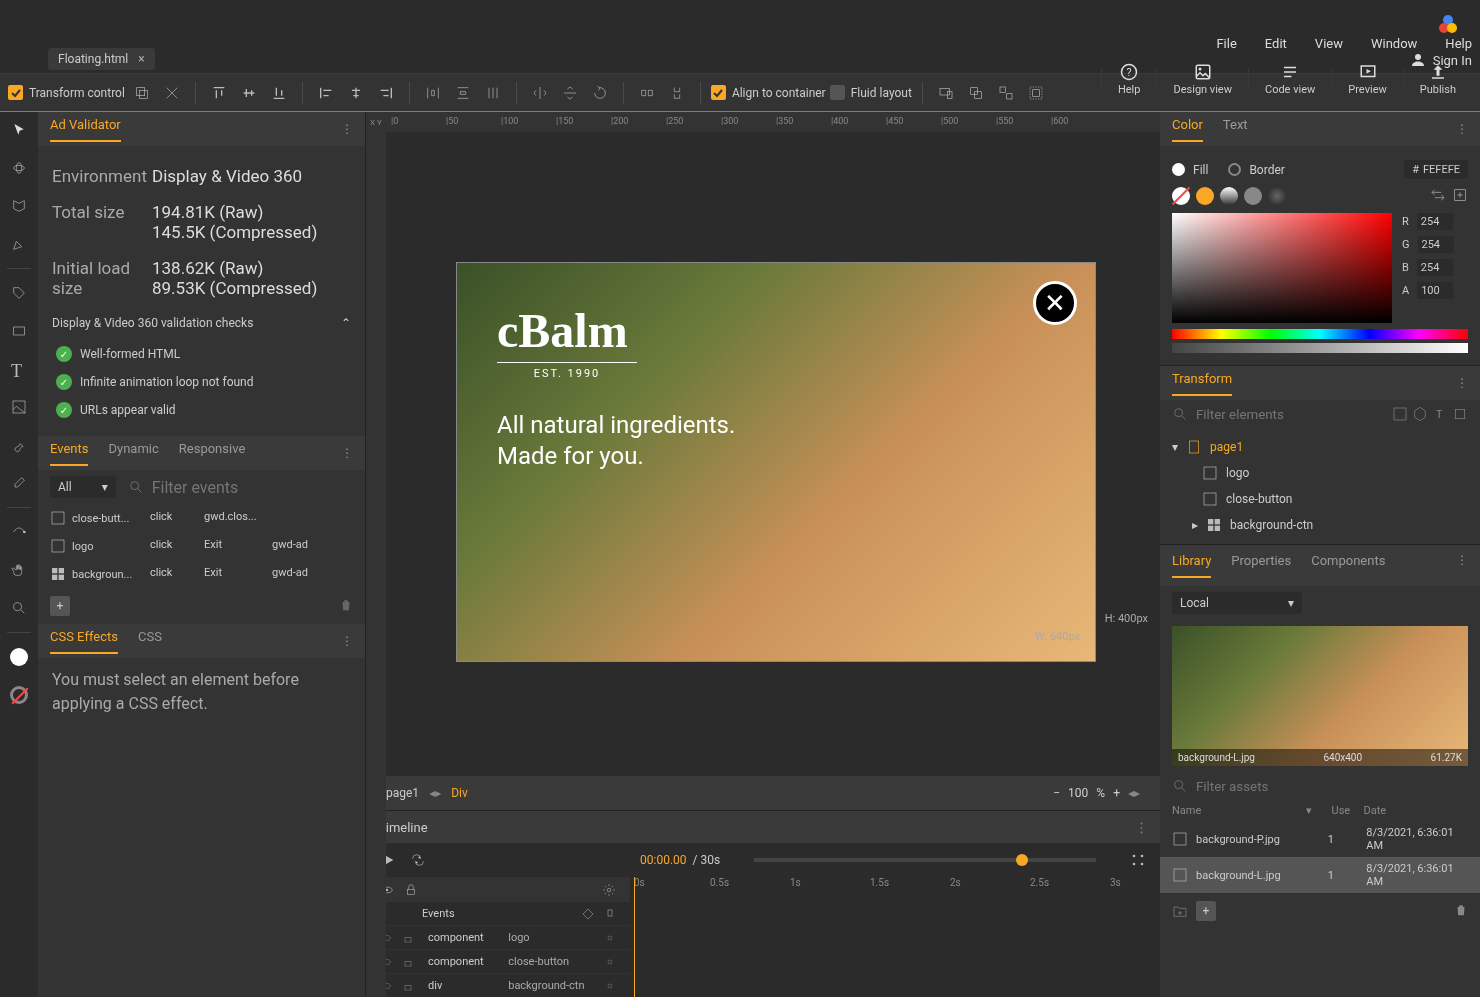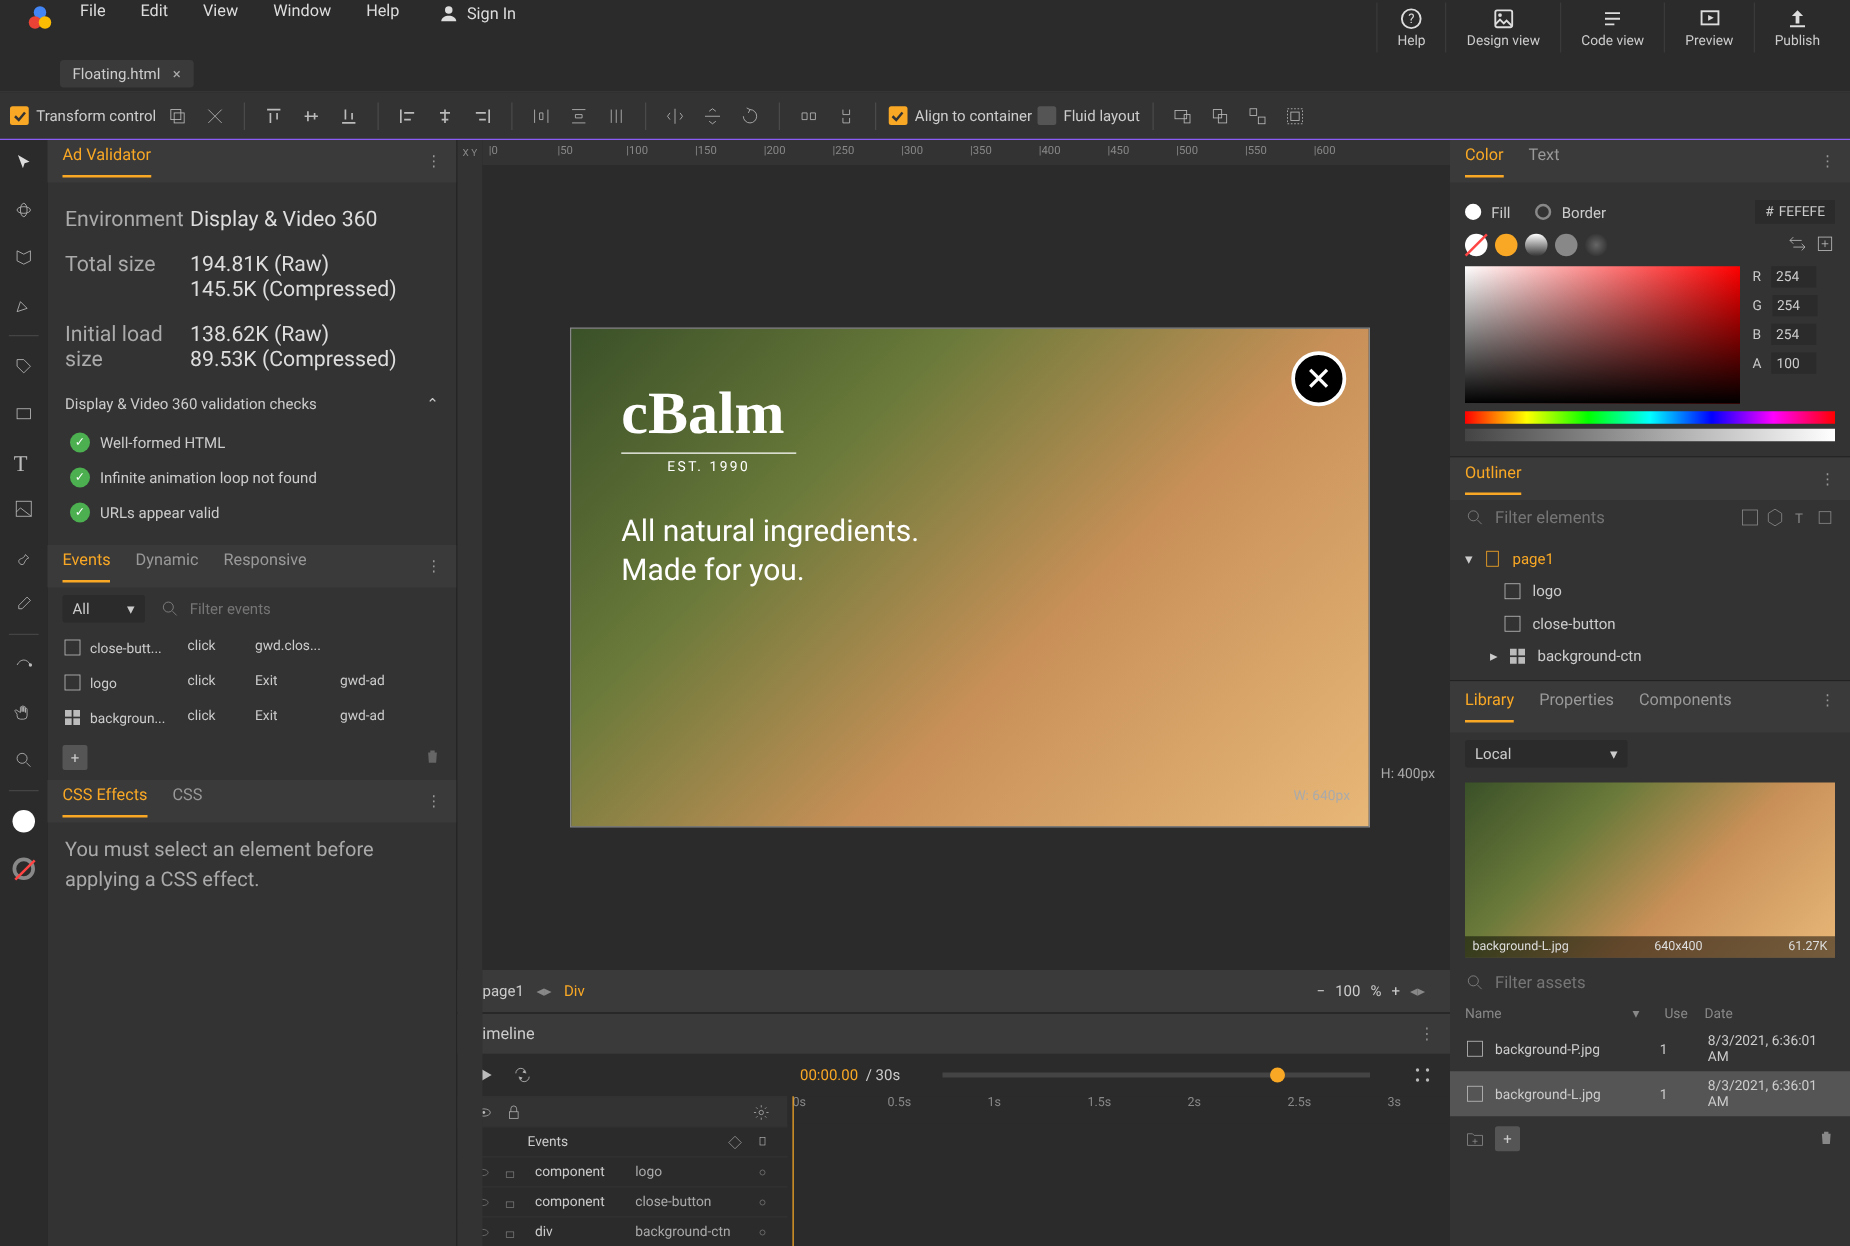--- a/index.html
+++ b/index.html
@@ -1,17 +1,17 @@
 <!DOCTYPE html>
 <html><head>
 <meta charset="utf-8">
 <style>
 *{box-sizing:border-box;margin:0;padding:0;font-family:Roboto,Arial,sans-serif;}
 body{background:#1a1a1a;color:#ccc;font-size:12px;overflow:hidden;width:1480px;height:997px;}
-.topbar{height:44px;background:#2b2b2b;display:flex;align-items:flex-start;padding:2px 8px;}
+.topbar{height:44px;background:#2b2b2b;display:flex;align-items:flex-end;padding:12px 8px;flex-direction:column;}
 .app-logo{width:24px;height:24px;margin:0 12px;}
 .menu{display:flex;gap:28px;margin-left:8px;}
 .menu span{color:#ddd;cursor:pointer;font-size:13px;}
 .signin{display:flex;align-items:center;gap:6px;margin-left:30px;color:#ddd;font-size:13px;}
 .top-right{margin-left:auto;display:flex;align-items:stretch;height:100%;}
 .tr-item{display:flex;flex-direction:column;align-items:center;justify-content:center;padding:0 16px;border-left:1px solid #3a3a3a;cursor:pointer;}
 .tr-item svg{width:18px;height:18px;fill:#ddd;margin-bottom:2px;}
 .tr-item span{font-size:11px;color:#ccc;}
 .tab-row{height:30px;background:#2b2b2b;display:flex;align-items:center;padding-left:48px;border-bottom:1px solid #3a3a3a;}
 .file-tab{background:#3a3a3a;padding:4px 10px;border-radius:3px;display:flex;align-items:center;gap:10px;font-size:12px;}
@@ -38,21 +38,21 @@
 .val-row .lbl{width:100px;color:#aaa;}
 .val-row .val{color:#ddd;}
 .val-sec{display:flex;align-items:center;padding:10px 0;cursor:pointer;}
 .val-sec .chev{margin-left:auto;}
 .check-item{display:flex;align-items:center;gap:8px;padding:6px 4px;}
 .check-ok{width:16px;height:16px;border-radius:50%;background:#4caf50;display:flex;align-items:center;justify-content:center;color:#fff;font-size:10px;}
 .events-head{height:34px;background:#3a3a3a;display:flex;align-items:center;padding:0 12px;}
 .events-filter{display:flex;align-items:center;padding:6px 12px;gap:12px;}
 .dropdown{background:#2b2b2b;padding:4px 8px;border-radius:2px;display:flex;align-items:center;gap:30px;cursor:pointer;}
 .events-search{display:flex;align-items:center;gap:8px;flex:1;}
-.events-search input{background:transparent;border:none;color:#ccc;outline:none;flex:1;font-size:12px;}
+.events-search input{background:transparent;border:none;color:#ccc;outline:none;flex:1;font-size:16px;}
 .ev-table{padding:0 12px;}
 .ev-hdr,.ev-row{display:flex;padding:6px 0;font-size:11px;}
 .ev-hdr{color:#888;border-bottom:1px solid #444;}
 .ev-col1{width:100px;display:flex;align-items:center;gap:6px;}
 .ev-col2{width:54px;}
 .ev-col3{width:68px;}
 .ev-col4{width:60px;}
 .ev-footer{display:flex;padding:8px 12px;align-items:center;}
 .add-btn{width:20px;height:20px;background:#555;display:flex;align-items:center;justify-content:center;cursor:pointer;border-radius:2px;}
 .trash{margin-left:auto;cursor:pointer;color:#666;}
@@ -735,21 +735,21 @@
             </div>
         </div>
       </div>
       <div class="hue"></div>
       <div class="alpha"></div>
     </div>
 
     <div class="outliner">
       <div class="panel-header">
           <div class="panel-tabs">
-            <span class="panel-tab active">Outliner</span>
+            <span class="panel-tab active">Transform</span>
           </div>
           <span class="panel-menu">⋮</span>
         </div>
       <div class="out-filter">
         <svg width="16" height="16" viewBox="0 0 24 24">
             <circle cx="10" cy="10" r="6" fill="none" stroke="#888"></circle>
             <path d="M15 15l5 5" stroke="#888"></path>
           </svg>
         <input placeholder="Filter elements" style="">
         <div class="filter-icons">

